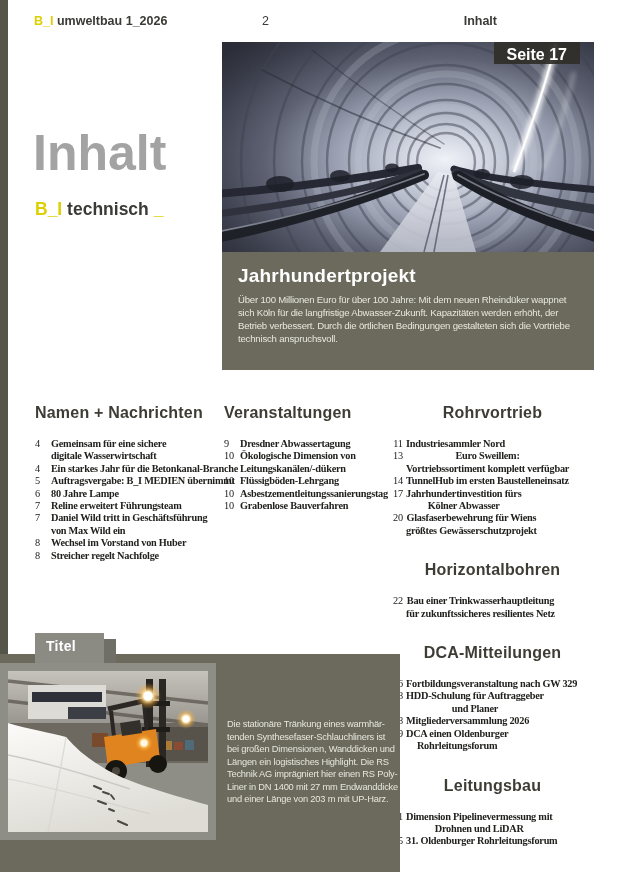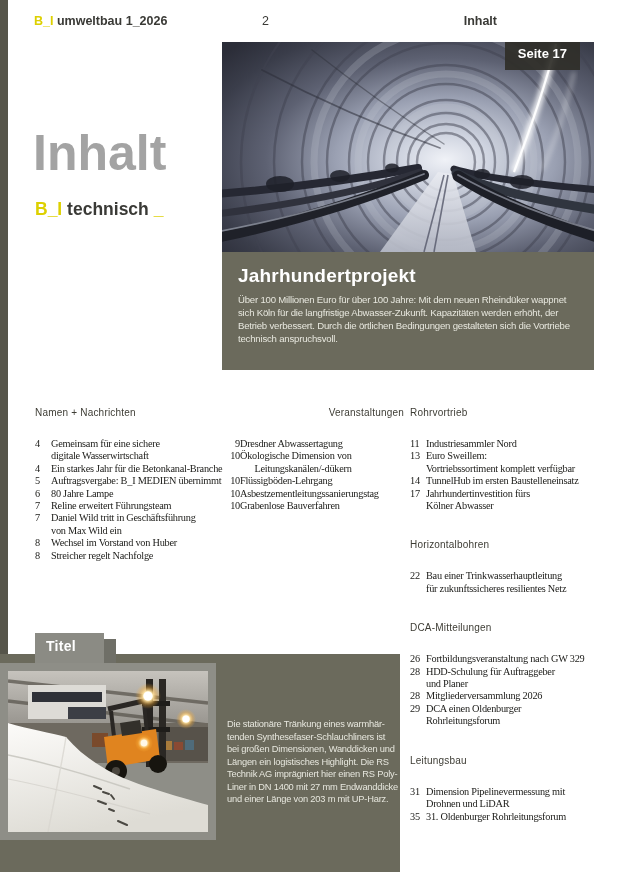--- a/index.html
+++ b/index.html
@@ -33,37 +33,37 @@
   
   .big-title{position:absolute;left:33px;top:124px;font-size:50px;font-weight:bold;
              color:var(--title-gray);letter-spacing:0;}
   .logo{position:absolute;left:35px;top:199px;font-size:17.5px;font-weight:bold;color:#3a3a36;}
   .logo .bi,.logo .cursor{color:var(--accent-yellow);}
 
   
   .feature{position:absolute;left:222px;top:42px;width:372px;}
   .feature .photo{width:372px;height:210px;display:block;}
   .badge{position:absolute;top:0;right:14px;background:rgba(47,46,41,.93);color:#fff;
-         font-weight:bold;font-size:13px;padding:4px 13px 9px;}
+         font-weight:bold;font-size:16px;padding:4px 13px 0;}
   .feature-box{background:var(--olive);color:#fff;padding:13px 16px 24px;}
   .feature-box h2{font-size:19px;font-weight:bold;letter-spacing:.2px;margin-bottom:7px;}
   .feature-box p{font-size:9.6px;line-height:12.9px;letter-spacing:-.2px;color:var(--caption-ink);}
 
   
   .toc-col{position:absolute;top:407px;}
   .toc-col.c1{left:35px;width:185px;}
-  .toc-col.c2{left:224px;width:180px;text-align:right;}
-  .toc-col.c3{left:410px;width:205px;}
-  .toc-heading{font-size:10px;font-weight:normal;color:var(--heading-ink);
+  .toc-col.c2{left:224px;width:180px;}
+  .toc-col.c3{left:390px;width:205px;text-align:center;}
+  .toc-heading{font-size:16px;font-weight:bold;color:var(--heading-ink);
                letter-spacing:.2px;margin:27px 0 19px;white-space:nowrap;line-height:12px;}
   .toc-heading:first-child{margin-top:0;}
   .entry{display:flex;font-family:"Liberation Serif",serif;font-size:10.3px;
          letter-spacing:-.25px;line-height:12.4px;color:var(--ink);}
   .entry .num{flex:0 0 16px;}
-  .entry .txt .ln{display:block;white-space:nowrap;}
+  .entry .txt .ln{display:block;white-space:nowrap;font-weight:bold;}
 
   
   .bottom-olive{position:absolute;left:0;top:654px;width:400px;height:218px;background:var(--olive);}
   .titel-shadow{position:absolute;left:47px;top:639px;width:69px;height:26px;background:var(--label-shadow);}
   .titel-label{position:absolute;left:35px;top:633px;width:69px;height:32px;background:var(--label-gray);
                color:#fff;font-weight:bold;font-size:14px;line-height:27px;padding-left:11px;letter-spacing:.3px;}
   .cover-frame{position:absolute;left:0;top:663px;width:216px;height:177px;
                background:var(--frame-gray);padding:8px;}
   .cover-frame svg{display:block;width:200px;height:161px;}
   .cover-caption{position:absolute;left:227px;top:718px;color:var(--caption-ink);
@@ -266,20 +266,27 @@
           <span class="ln">TunnelHub im ersten Baustelleneinsatz</span>
         </span>
       </div>
       <div class="entry">
         <span class="num">17</span>
         <span class="txt">
           <span class="ln">Jahrhundertinvestition fürs</span>
           <span class="ln">Kölner Abwasser</span>
         </span>
       </div>
+      <div class="entry">
+        <span class="num">20</span>
+        <span class="txt">
+          <span class="ln">Glasfaserbewehrung für Wiens</span>
+          <span class="ln">größtes Gewässerschutzprojekt</span>
+        </span>
+      </div>
       <div class="toc-heading">Horizontalbohren</div>
       <div class="entry">
         <span class="num">22</span>
         <span class="txt">
           <span class="ln">Bau einer Trinkwasserhauptleitung</span>
           <span class="ln">für zukunftssicheres resilientes Netz</span>
         </span>
       </div>
       <div class="toc-heading">DCA-Mitteilungen</div>
       <div class="entry">

